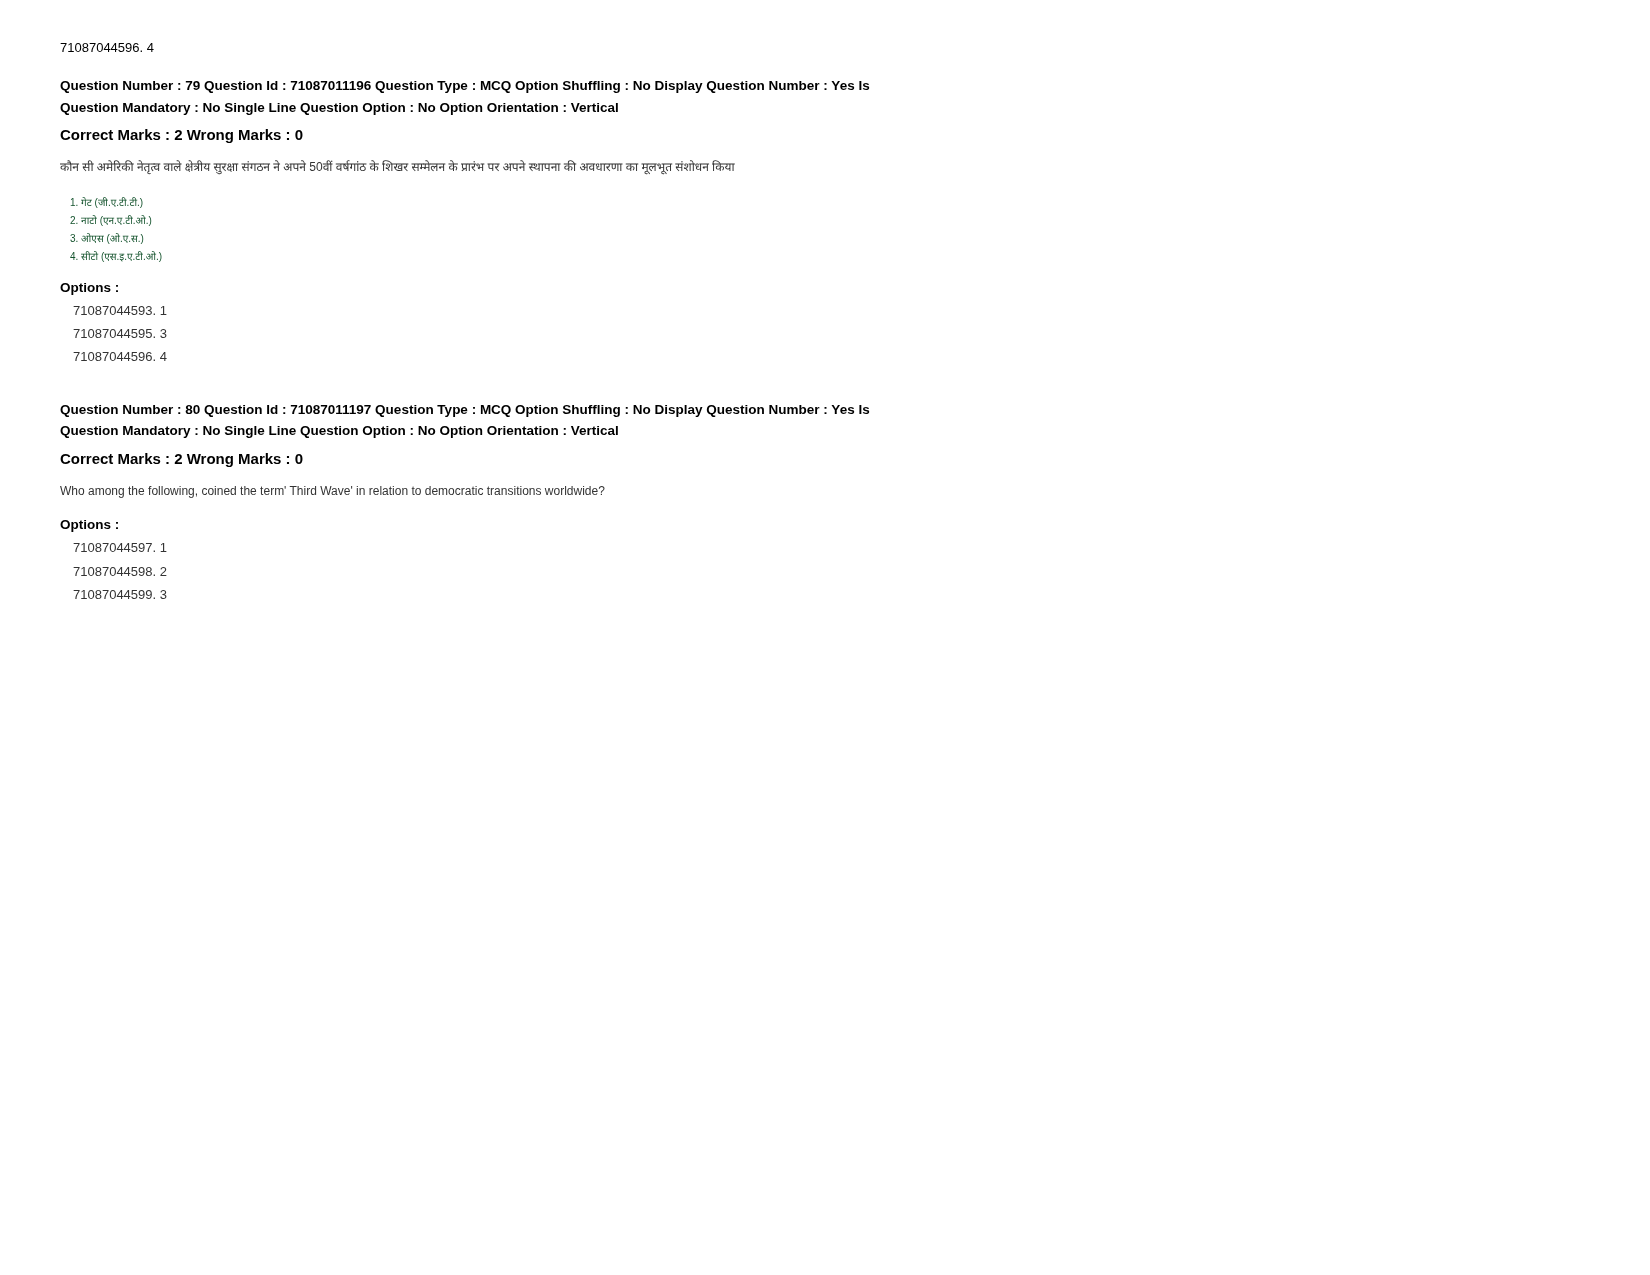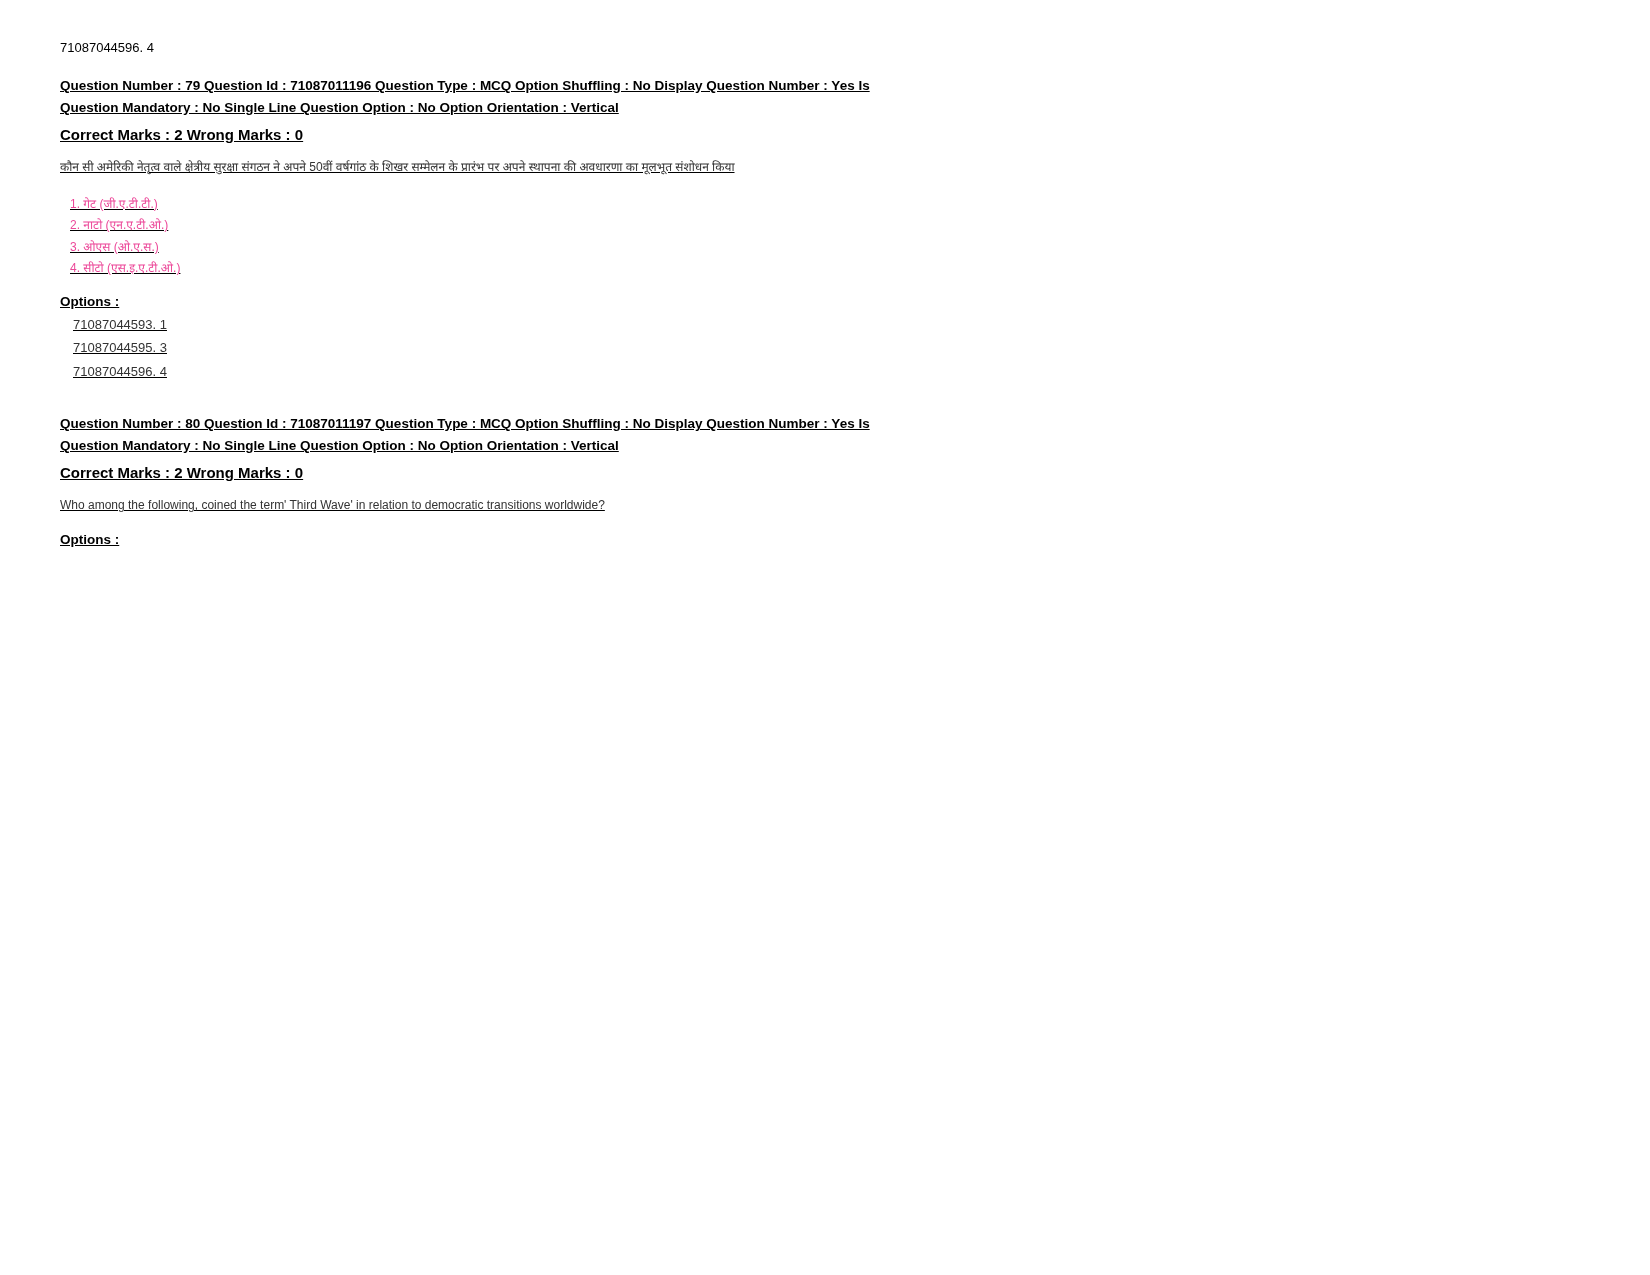--- a/index.html
+++ b/index.html
@@ -15,21 +15,20 @@
       padding: 40px 60px;
       width: 1650px;
       min-height: 1275px;
     }
     .top-id {
       font-size: 13px;
       margin-bottom: 20px;
     }
     .question-block {
       margin-bottom: 30px;
-      text-decoration: underline;
     }
     .question-meta {
       font-weight: bold;
       font-size: 13.5px;
       line-height: 1.6;
       margin-bottom: 8px;
     }
     .correct-marks {
       font-weight: bold;
       font-size: 15px;
@@ -40,23 +39,23 @@
       line-height: 1.7;
       margin-bottom: 16px;
       color: #333;
     }
     .options-list {
       list-style: none;
       margin-bottom: 14px;
       padding-left: 10px;
     }
     .options-list li {
-      font-size: 12px;
+      font-size: 10px;
       line-height: 1.8;
-      color: #ec4899;
+      color: #14532d;
     }
     .options-label {
       font-weight: bold;
       font-size: 13.5px;
       margin-bottom: 4px;
     }
     .options-ids {
       font-size: 13px;
       line-height: 1.8;
       color: #333;
@@ -94,13 +93,18 @@
 </div>
 
 <div class="question-block">
   <div class="question-meta">
     <div>Question Number : 80 Question Id : 71087011197 Question Type : MCQ Option Shuffling : No Display Question Number : Yes Is</div>
     <div>Question Mandatory : No Single Line Question Option : No Option Orientation : Vertical</div>
   </div>
   <div class="correct-marks">Correct Marks : 2 Wrong Marks : 0</div>
   <div class="question-text">Who among the following, coined the term' Third Wave' in relation to democratic transitions worldwide?</div>
   <div class="options-label">Options :</div>
+  <div class="options-ids">
+    <div>71087044597. 1</div>
+    <div>71087044598. 2</div>
+    <div>71087044599. 3</div>
+  </div>
 </div>
 
 </body></html>

